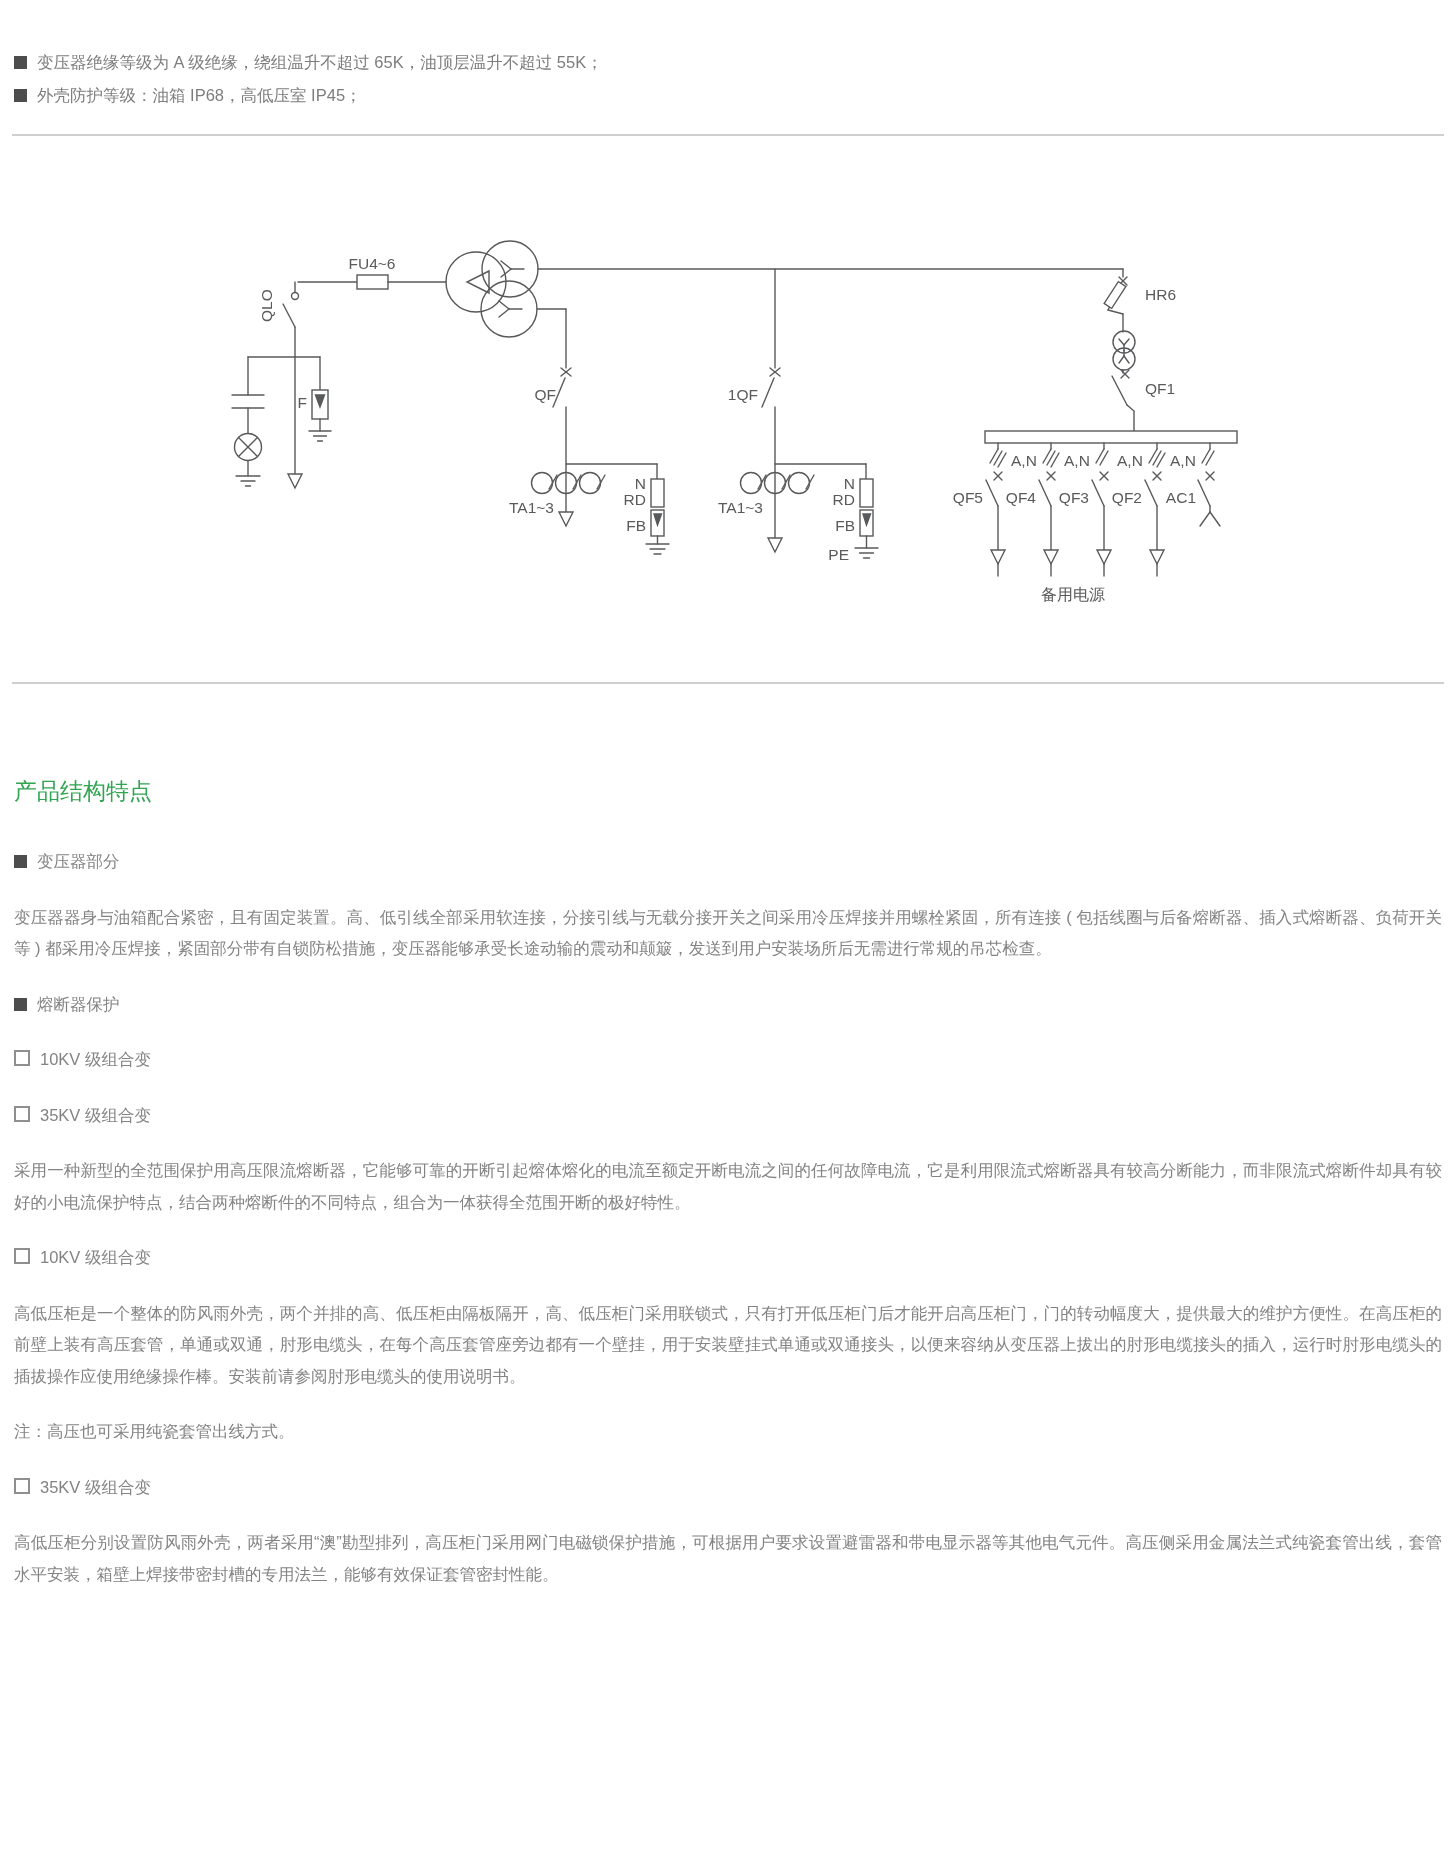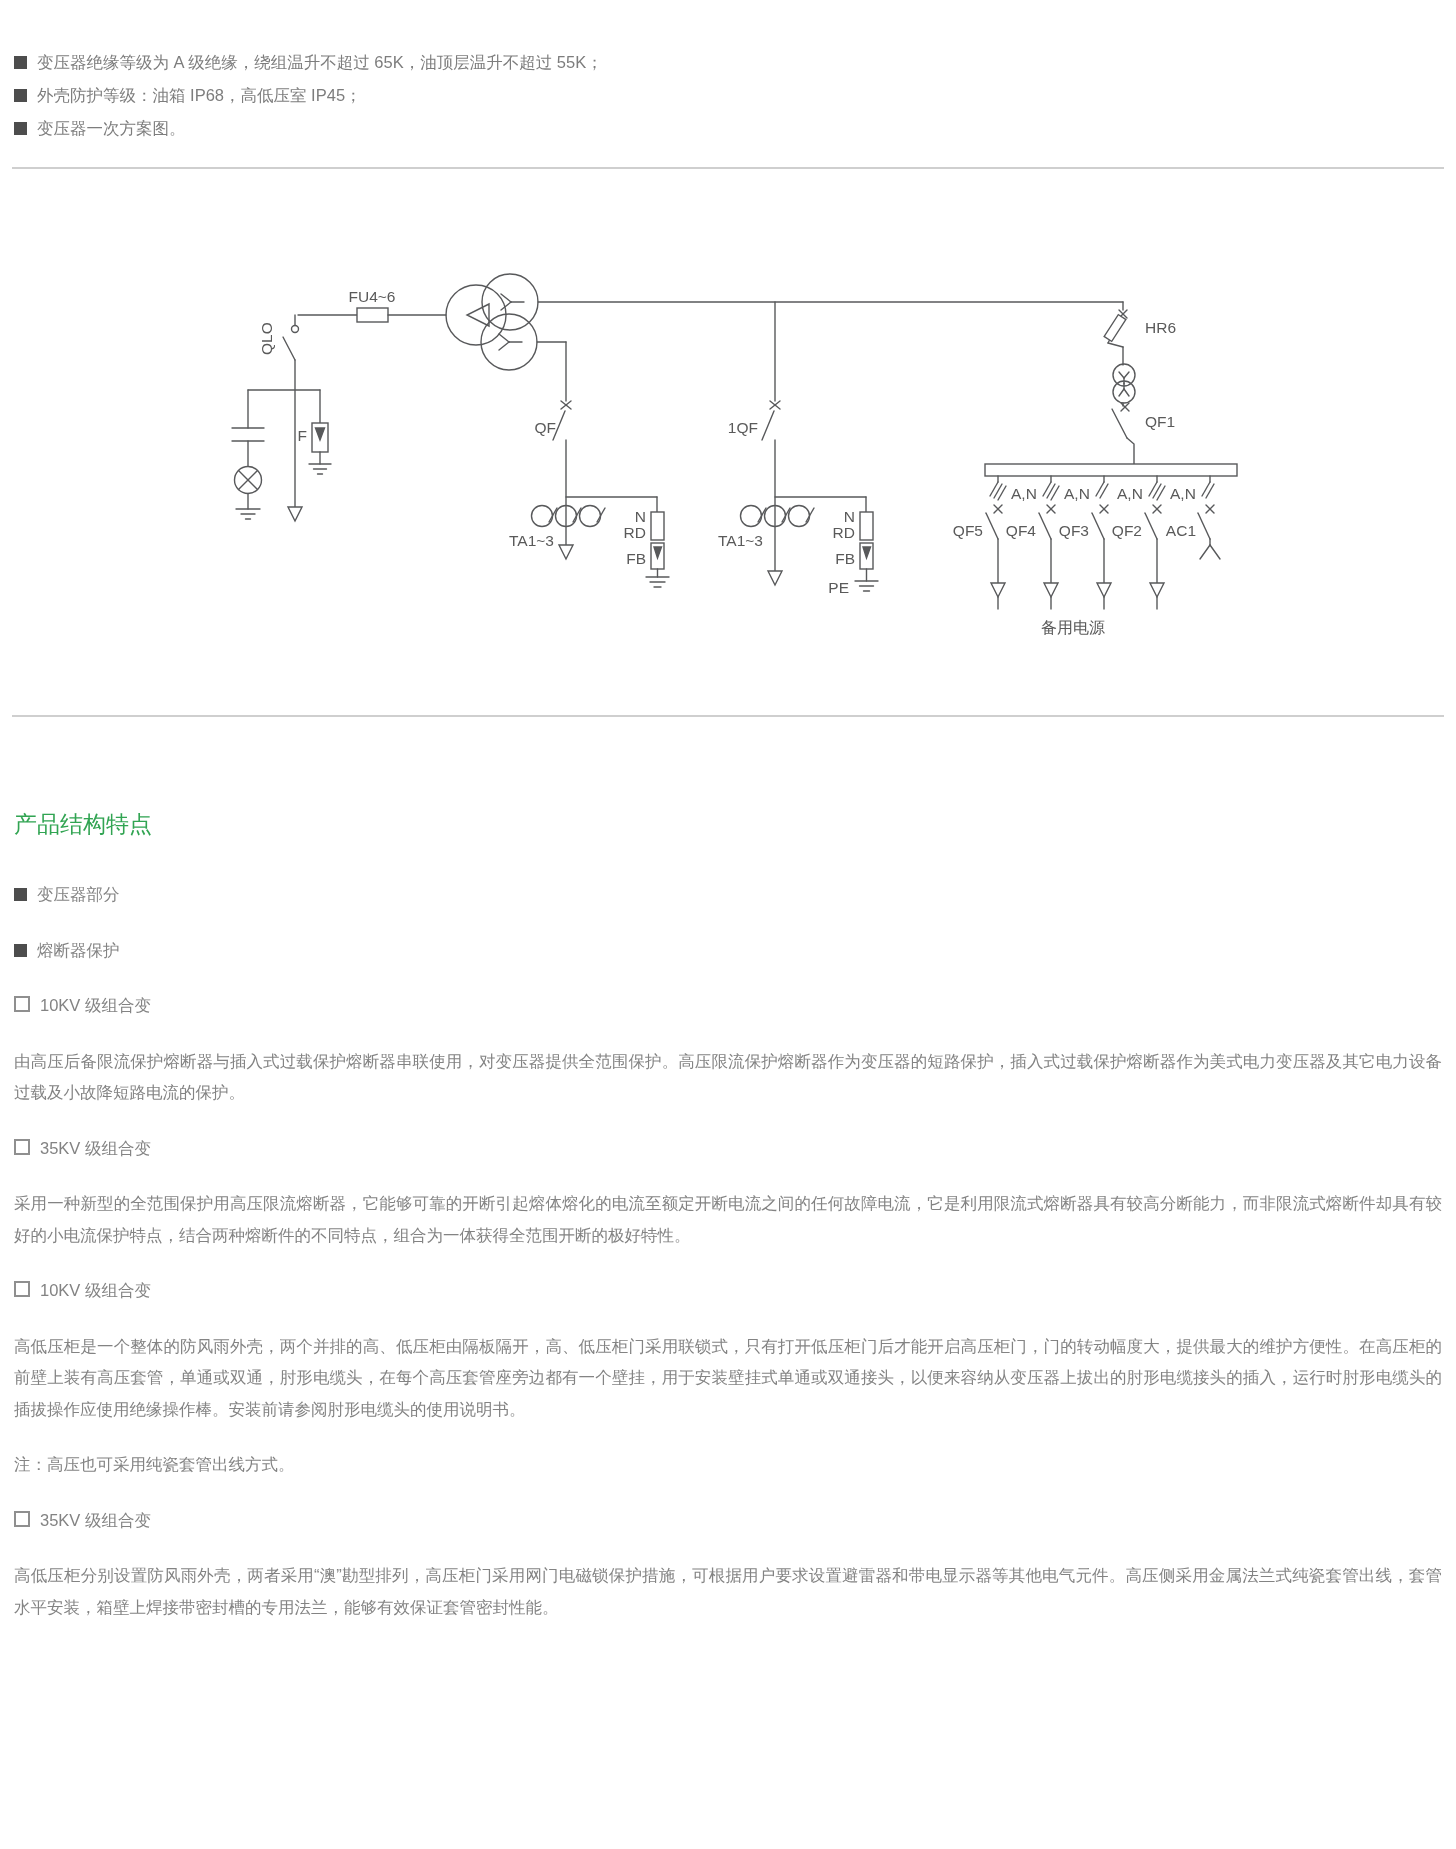--- a/index.html
+++ b/index.html
@@ -28,21 +28,20 @@
   .para{text-align:justify;}
 </style>
 </head>
 <body>
 
 <div class="page">
 
   <div class="top-bullets">
     <div class="bullet-line"><span class="sq"></span><span>变压器绝缘等级为 A 级绝缘，绕组温升不超过 65K，油顶层温升不超过 55K；</span></div>
     <div class="bullet-line"><span class="sq"></span><span>外壳防护等级：油箱 IP68，高低压室 IP45；</span></div>
-    <div class="bullet-line"><span class="sq"></span><span>变压器一次方案图。</span></div>
   </div>
 
   <div class="divider div1"></div>
 
   <div class="diagram-wrap">
   <svg width="1456" height="430" viewBox="0 0 1456 430">
     <g stroke="#58595b" stroke-width="1.4" fill="none" stroke-linecap="round">
 
       <line x1="298" y1="90" x2="357" y2="90"></line>
       <line x1="295" y1="90" x2="295" y2="100"></line>
@@ -239,23 +238,23 @@
     </g>
   </svg>
   </div>
 
   <div class="divider div2"></div>
 
   <h2 class="section-title">产品结构特点</h2>
 
   <div class="content">
     <div class="b hb"><span class="sq"></span><span>变压器部分</span></div>
+    <p class="b para">变压器器身与油箱配合紧密，且有固定装置。高、低引线全部采用软连接，分接引线与无载分接开关之间采用冷压焊接并用螺栓紧固，所有连接 ( 包括线圈与后备熔断器、插入式熔断器、负荷开关等 ) 都采用冷压焊接，紧固部分带有自锁防松措施，变压器能够承受长途动输的震动和颠簸，发送到用户安装场所后无需进行常规的吊芯检查。</p>
     <div class="b hb"><span class="sq"></span><span>熔断器保护</span></div>
     <div class="b hb"><span class="box"></span><span>10KV 级组合变</span></div>
-    <p class="b para">由高压后备限流保护熔断器与插入式过载保护熔断器串联使用，对变压器提供全范围保护。高压限流保护熔断器作为变压器的短路保护，插入式过载保护熔断器作为美式电力变压器及其它电力设备过载及小故降短路电流的保护。</p>
     <div class="b hb"><span class="box"></span><span>35KV 级组合变</span></div>
     <p class="b para">采用一种新型的全范围保护用高压限流熔断器，它能够可靠的开断引起熔体熔化的电流至额定开断电流之间的任何故障电流，它是利用限流式熔断器具有较高分断能力，而非限流式熔断件却具有较好的小电流保护特点，结合两种熔断件的不同特点，组合为一体获得全范围开断的极好特性。</p>
     <div class="b hb"><span class="box"></span><span>10KV 级组合变</span></div>
     <p class="b para">高低压柜是一个整体的防风雨外壳，两个并排的高、低压柜由隔板隔开，高、低压柜门采用联锁式，只有打开低压柜门后才能开启高压柜门，门的转动幅度大，提供最大的维护方便性。在高压柜的前壁上装有高压套管，单通或双通，肘形电缆头，在每个高压套管座旁边都有一个壁挂，用于安装壁挂式单通或双通接头，以便来容纳从变压器上拔出的肘形电缆接头的插入，运行时肘形电缆头的插拔操作应使用绝缘操作棒。安装前请参阅肘形电缆头的使用说明书。</p>
     <p class="b para">注：高压也可采用纯瓷套管出线方式。</p>
     <div class="b hb"><span class="box"></span><span>35KV 级组合变</span></div>
     <p class="b para">高低压柜分别设置防风雨外壳，两者采用“澳”勘型排列，高压柜门采用网门电磁锁保护措施，可根据用户要求设置避雷器和带电显示器等其他电气元件。高压侧采用金属法兰式纯瓷套管出线，套管水平安装，箱壁上焊接带密封槽的专用法兰，能够有效保证套管密封性能。</p>
   </div>
 
 </div>

